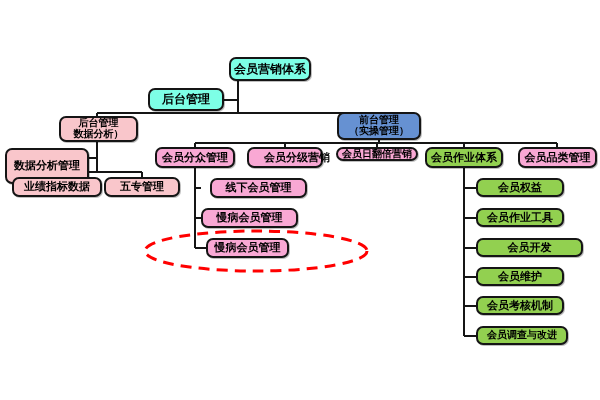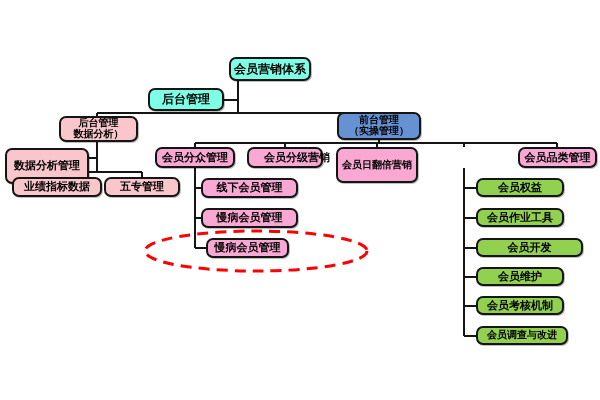--- a/index.html
+++ b/index.html
@@ -86,26 +86,27 @@
   <div class="node pink fs11" style="left:5px;top:148px;width:84px;height:36px;">数据分析管理</div>
 
   <div class="node pink fs11" style="left:12px;top:177px;width:90px;height:20px;">业绩指标数据</div>
 
   <div class="node pink fs11" style="left:104px;top:177px;width:76px;height:20px;">五专管理</div>
 
   <div class="node orange fs11" style="left:155px;top:147px;width:80px;height:21px;">会员分众管理</div>
 
   <div class="node orange fs11" style="left:247px;top:147px;width:76px;height:21px;padding-left:24px;">会员分级营销</div>
 
-  <div class="node orange fs10" style="left:336px;top:147px;width:82px;height:36px;">会员日翻倍营销</div>
+  <div class="node orange fs10" style="left:336px;top:147px;width:82px;height:14px;">会员日翻倍营销</div>
 
+  <div class="node green fs11" style="left:425px;top:147px;width:78px;height:21px;">会员作业体系</div>
 
   <div class="node orange fs11" style="left:518px;top:147px;width:79px;height:21px;">会员品类管理</div>
 
-  <div class="node orange fs11" style="left:201px;top:178px;width:97px;height:20px;">线下会员管理</div>
+  <div class="node orange fs11" style="left:210px;top:178px;width:97px;height:20px;">线下会员管理</div>
 
   <div class="node orange fs11" style="left:201px;top:208px;width:97px;height:20px;">慢病会员管理</div>
 
   <div class="node orange fs11" style="left:206px;top:238px;width:83px;height:20px;">慢病会员管理</div>
 
   <div class="node green fs11" style="left:476px;top:178px;width:88px;height:19px;">会员权益</div>
 
   <div class="node green fs11" style="left:476px;top:208px;width:88px;height:19px;">会员作业工具</div>
 
   <div class="node green fs11" style="left:476px;top:238px;width:107px;height:19px;">会员开发</div>

